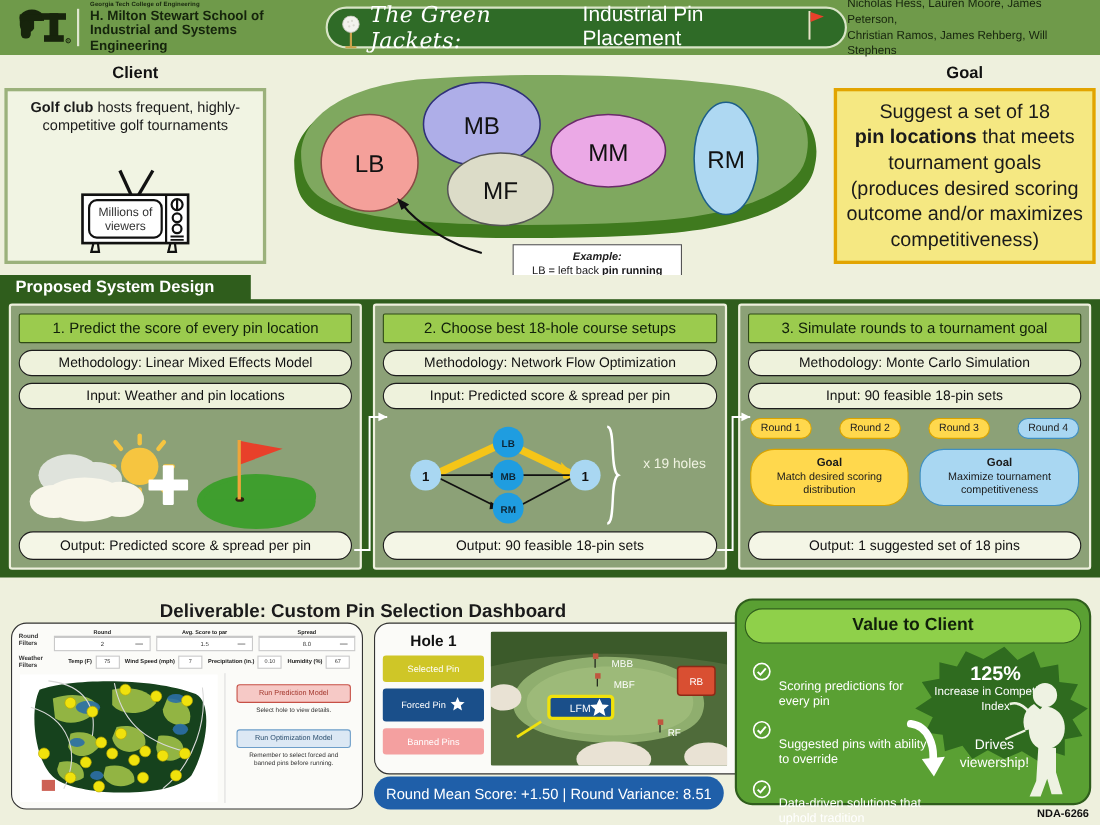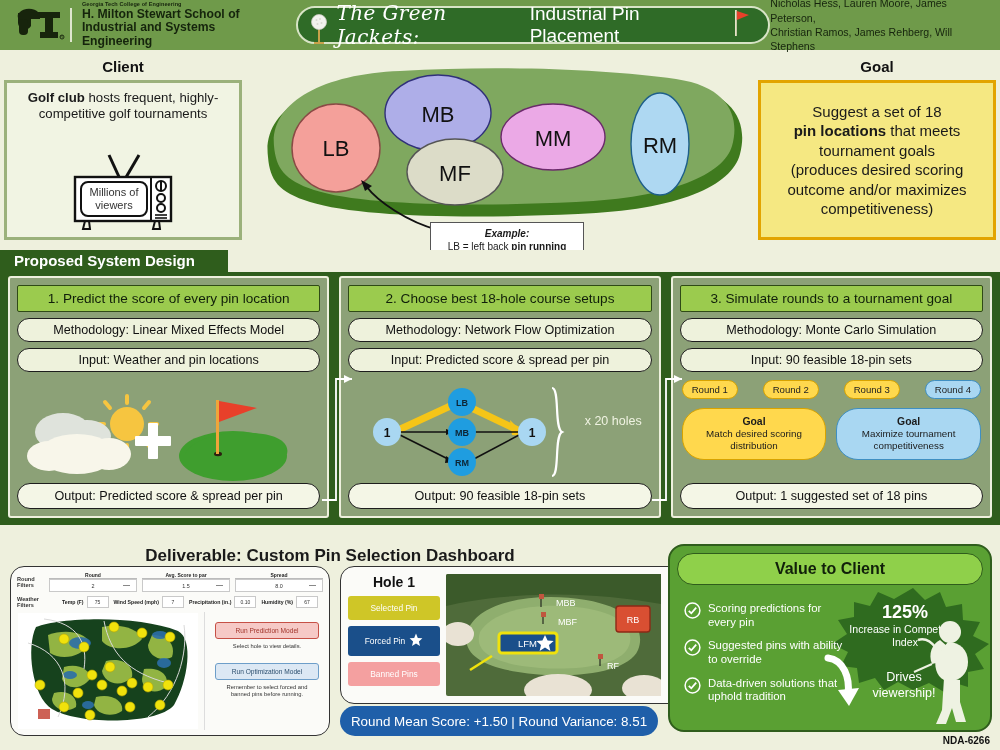--- a/index.html
+++ b/index.html
@@ -47,26 +47,26 @@
   }
   .client-text{font-size:13.2px;text-align:center;padding:7px 8px 0;line-height:1.22;}
   .tv{position:absolute;left:50%;transform:translateX(-50%);top:70px;}
 
   
   .goal-wrap{position:absolute;right:4px;top:58px;width:238px;}
   .goal-box{
     margin-top:5px;border:3px solid #e2a400;background:#f5e882;height:160px;box-sizing:border-box;
     display:flex;align-items:center;justify-content:center;
   }
-  .goal-text{font-size:15px;text-align:center;line-height:1.3;padding:0 8px;}
+  .goal-text{font-size:18px;text-align:center;line-height:1.3;padding:0 8px;}
 
   
   .green-area{position:absolute;left:248px;top:62px;width:505px;height:200px;}
   .callout{
-    position:absolute;left:182px;top:160px;width:154px;background:#ffffff;border:1px solid #555;
+    position:absolute;left:218px;top:160px;width:154px;background:#ffffff;border:1px solid #555;
     font-size:10px;text-align:center;padding:4px 3px;line-height:1.3;box-sizing:border-box;
   }
   .callout .ex{font-style:italic;font-weight:bold;}
   .pinlabel{font-size:22px;fill:#111;font-family:"Liberation Sans",sans-serif;}
 
   
   .psd-band{position:absolute;left:0;top:250px;width:1000px;height:275px;background:#2f5d1c;}
   .psd-title{
     position:absolute;left:14px;top:252px;font-size:15px;font-weight:bold;color:#ffffff;
   }
@@ -154,21 +154,21 @@
     position:absolute;left:668px;top:544px;width:324px;height:188px;background:#5aa033;
     border:2px solid #2f5d1c;border-radius:16px;box-sizing:border-box;padding:7px;
   }
   .value-head{
     background:#8fd04a;border:1px solid #2f5d1c;border-radius:16px;text-align:center;
     font-size:16px;font-weight:bold;padding:6px 0;color:#11200a;
   }
   .value-list{position:absolute;left:14px;top:56px;width:160px;}
   .vitem{display:flex;align-items:flex-start;gap:7px;margin-bottom:10px;}
   .vcheck{flex:0 0 17px;}
-  .vtext{font-size:11.4px;color:#ffffff;line-height:1.2;}
+  .vtext{font-size:11.4px;color:#ffffff;line-height:1.2;margin-top:16px;}
   .starburst{position:absolute;left:158px;top:40px;}
   .burst-text{position:absolute;left:160px;top:56px;width:150px;text-align:center;color:#fff;}
   .burst-num{font-size:18px;font-weight:bold;}
   .burst-sub{font-size:10.6px;line-height:1.25;}
   .drives{position:absolute;left:184px;top:124px;width:100px;text-align:center;color:#ffffff;font-size:12.6px;line-height:1.25;}
   .golfer{position:absolute;right:6px;bottom:4px;}
   .nda{position:absolute;right:10px;bottom:4px;font-size:10px;color:#111;font-weight:bold;}
   .arrow-white{position:absolute;left:150px;top:108px;}
 </style>
 </head>
@@ -367,21 +367,21 @@
           <circle cx="108" cy="22" r="14" fill="#1f9de0"></circle>
           <text x="108" y="26" font-size="9" font-weight="bold" text-anchor="middle" fill="#0d2535" font-family="Liberation Sans, sans-serif">LB</text>
           <circle cx="108" cy="52" r="14" fill="#1f9de0"></circle>
           <text x="108" y="56" font-size="9" font-weight="bold" text-anchor="middle" fill="#0d2535" font-family="Liberation Sans, sans-serif">MB</text>
           <circle cx="108" cy="82" r="14" fill="#1f9de0"></circle>
           <text x="108" y="86" font-size="9" font-weight="bold" text-anchor="middle" fill="#0d2535" font-family="Liberation Sans, sans-serif">RM</text>
           <circle cx="178" cy="52" r="14" fill="#a9d7f2"></circle>
           <text x="178" y="57" font-size="12" font-weight="bold" text-anchor="middle" fill="#111" font-family="Liberation Sans, sans-serif">1</text>
           <path d="M198 8 C206 8 200 48 208 52 C200 56 206 96 198 96" stroke="#fff" stroke-width="2.2" fill="none"></path>
         </svg>
-        <div class="x18">x 20 holes</div>
+        <div class="x18">x 19 holes</div>
       </div>
       <div class="col-foot">Output: 90 feasible 18-pin sets</div>
     </div>
 
     <div class="col">
       <div class="col-head">3.  Simulate rounds to a tournament goal</div>
       <div class="pill">Methodology: Monte Carlo Simulation</div>
       <div class="pill">Input: 90 feasible 18-pin sets</div>
       <div class="col-body">
         <div class="round-row">

